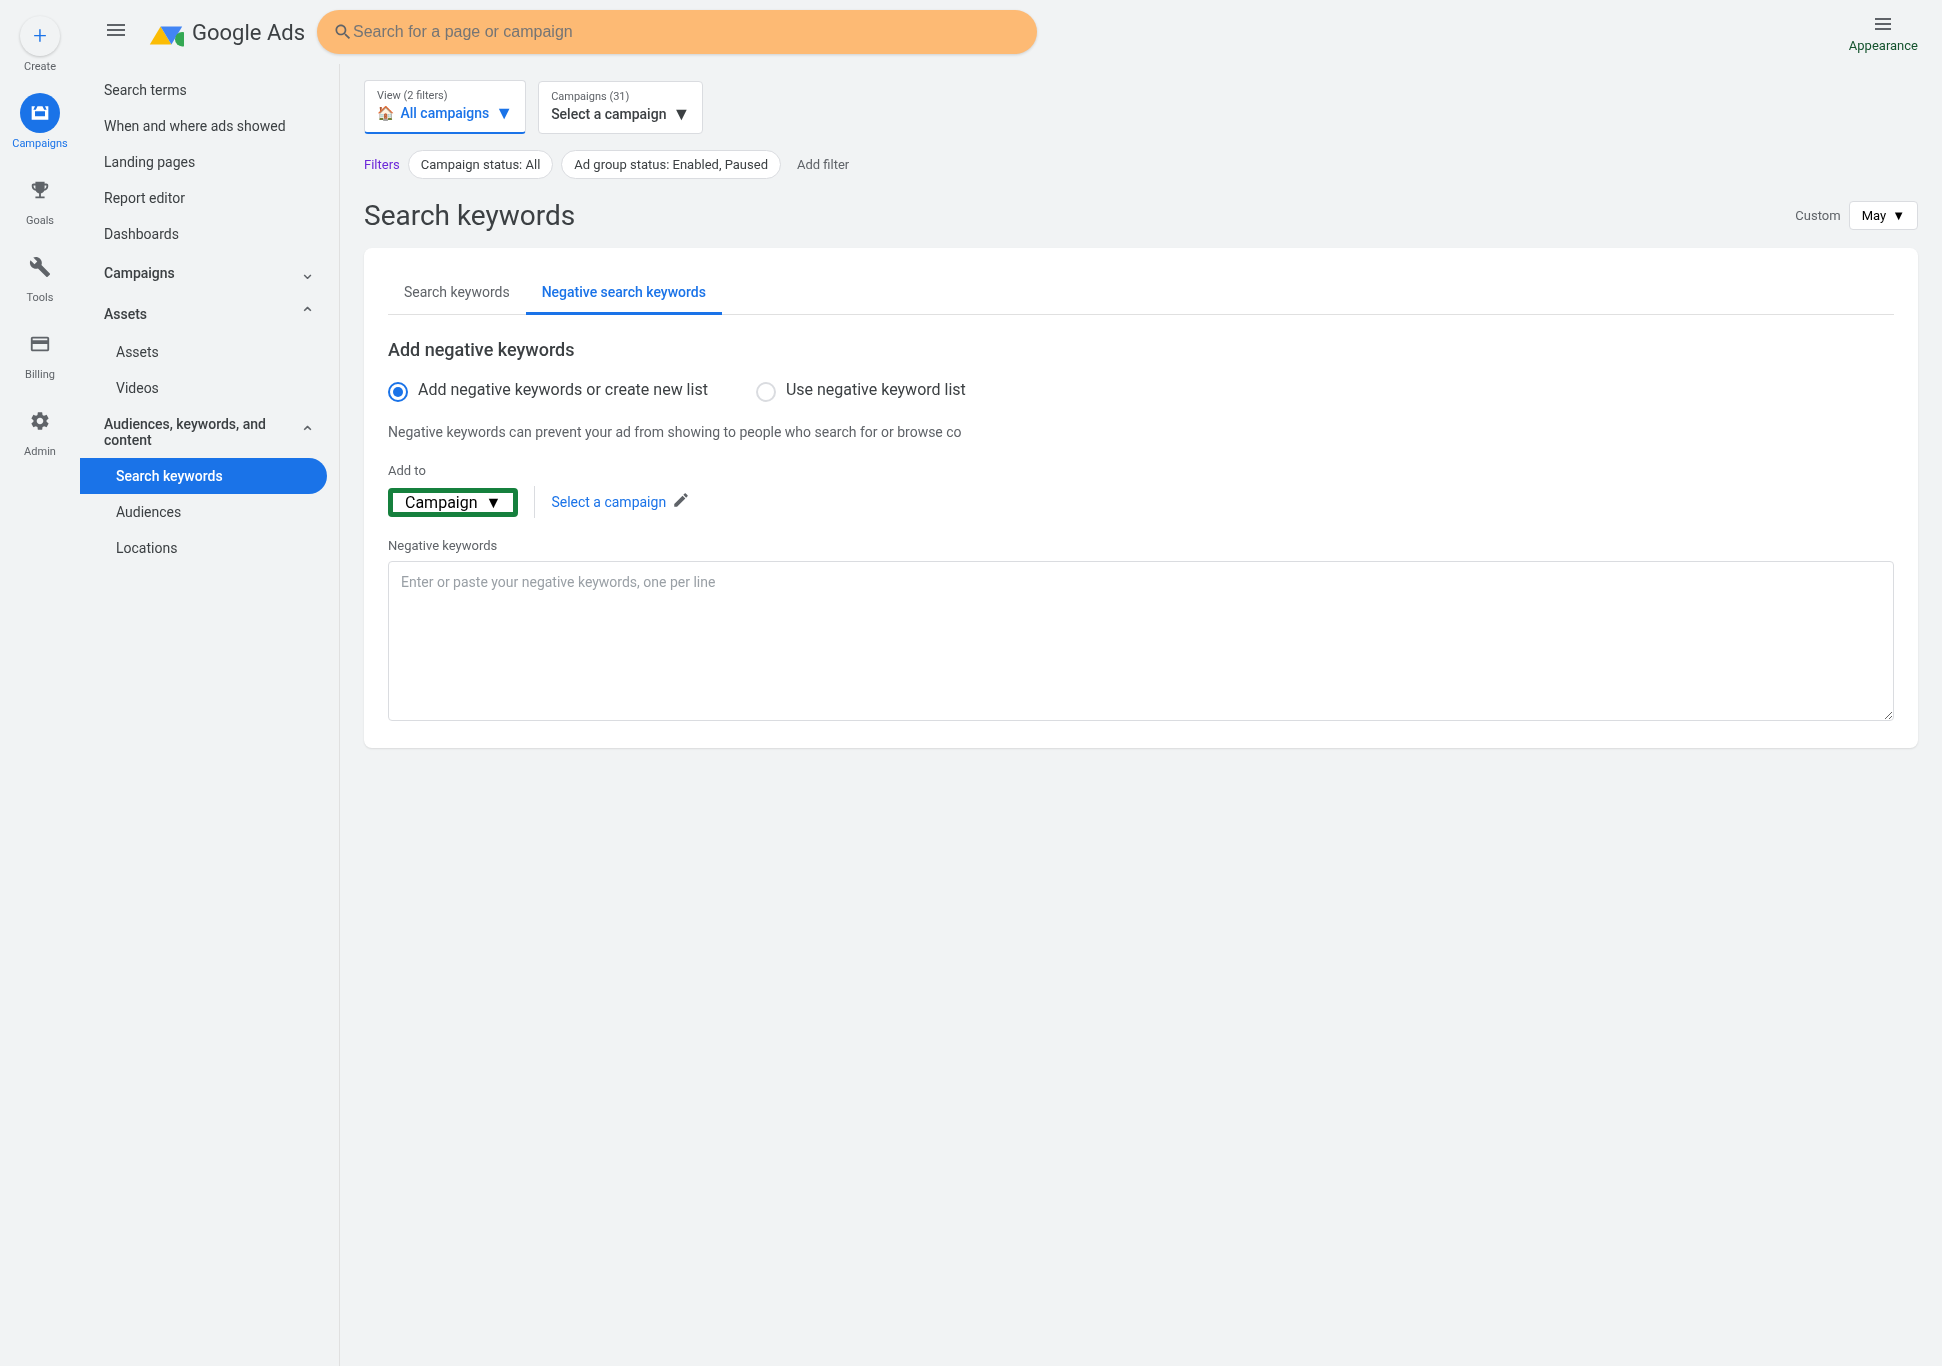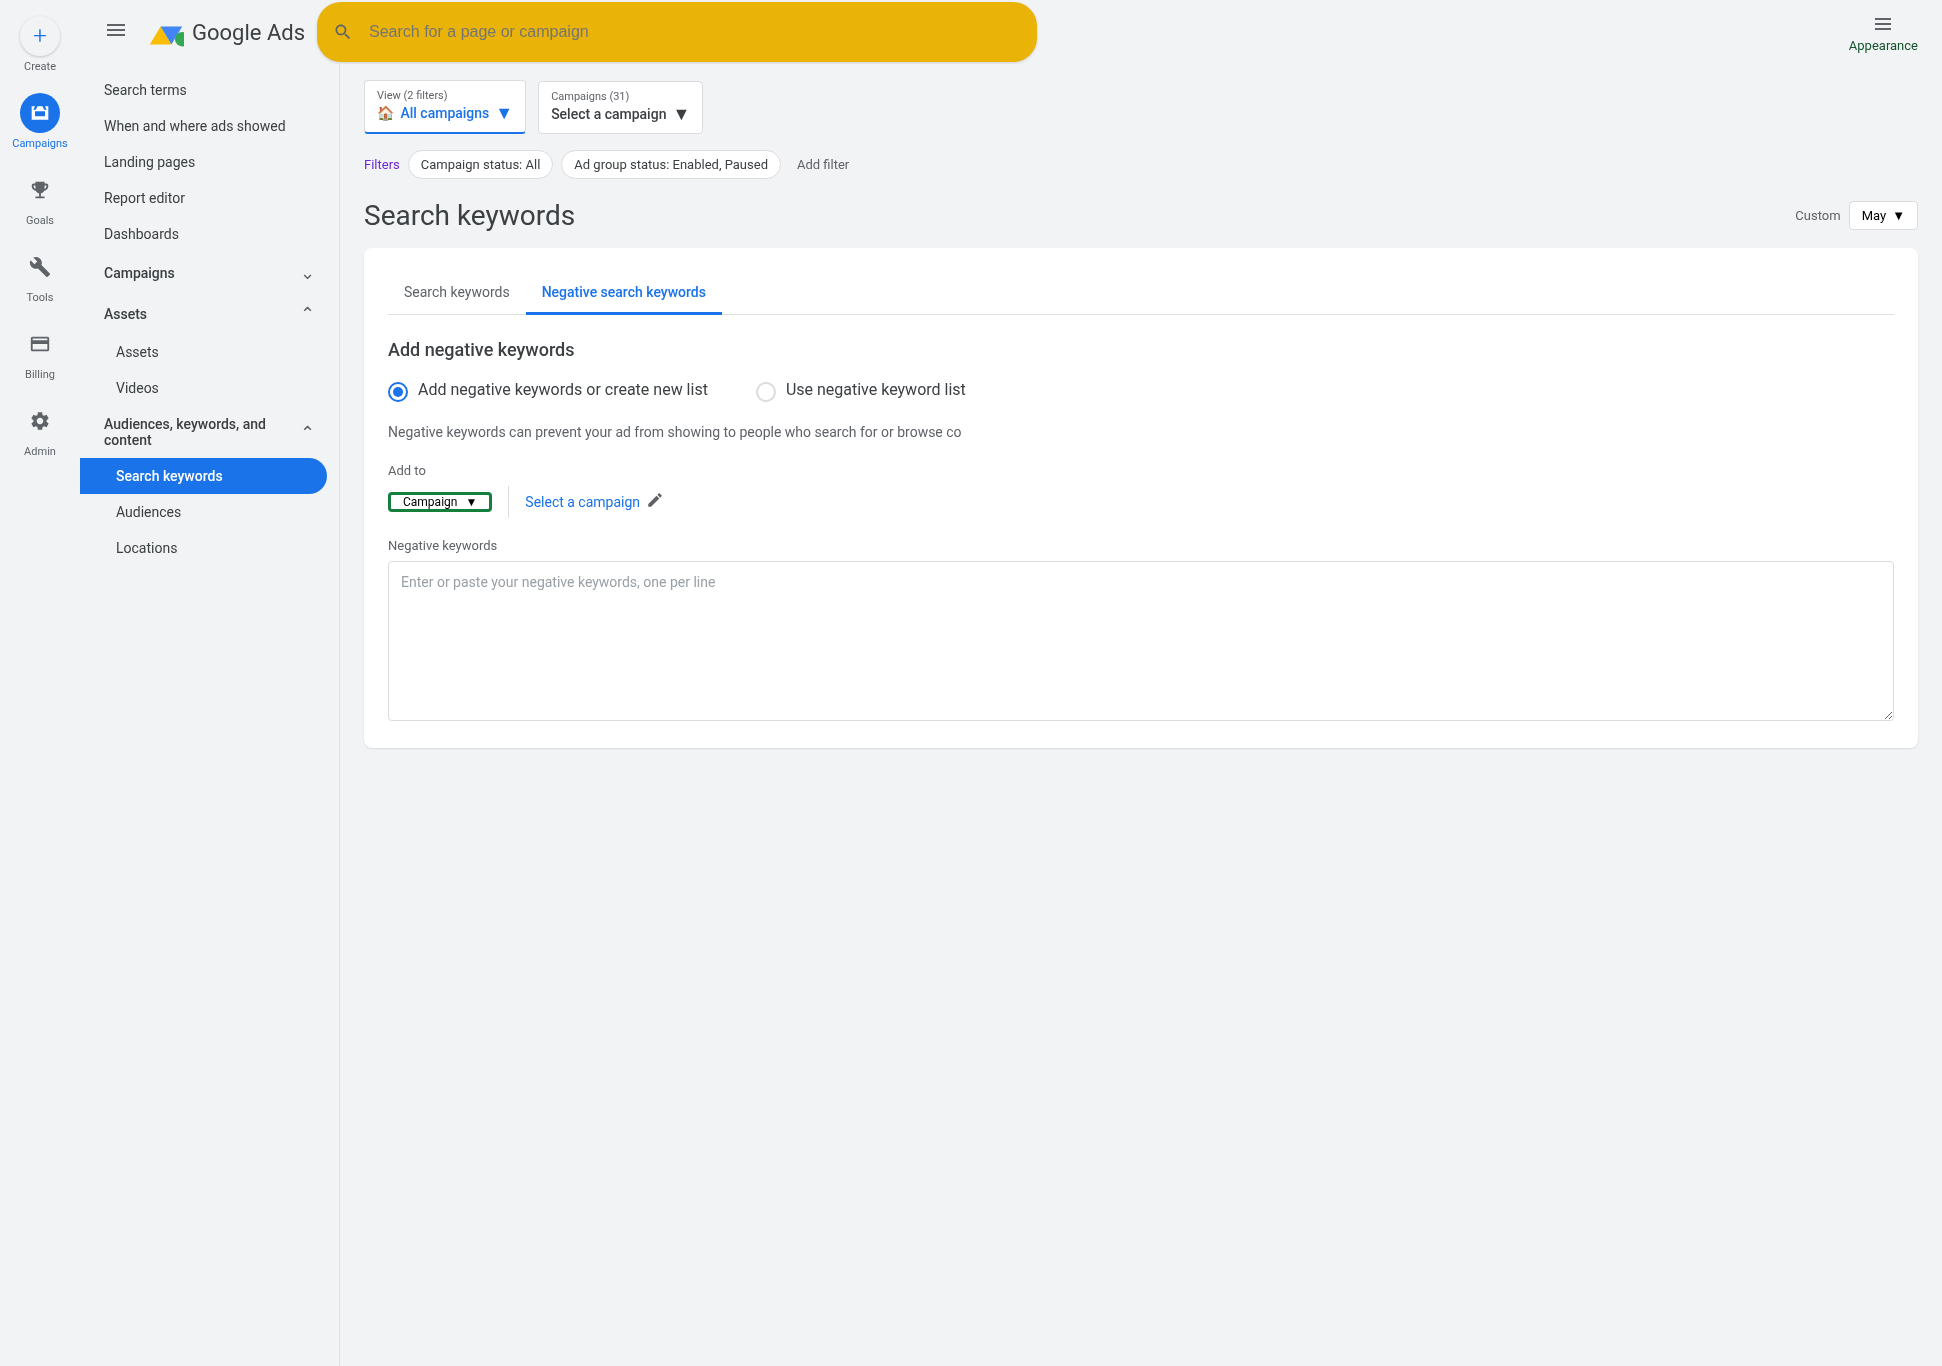--- a/index.html
+++ b/index.html
@@ -76,27 +76,27 @@
     }
     .logo-text {
       font-size: 22px;
       color: #3c4043;
       font-weight: 400;
       white-space: nowrap;
     }
     .search-bar {
       flex: 1;
       max-width: 720px;
-      height: 60px;
-      background: #eab308;
+      height: 44px;
+      background: #fdba74;
       border-radius: 24px;
       display: flex;
       align-items: center;
       padding: 0 16px;
-      gap: 16px;
+      gap: 0;
       box-shadow: 0 1px 3px rgba(0,0,0,0.15);
     }
     .search-bar input {
       border: none; outline: none;
       font-size: 16px;
       flex: 1;
       color: #3c4043;
       background: transparent;
     }
     .search-bar .search-icon-svg { color: #5f6368; font-size: 18px; }
@@ -301,28 +301,28 @@
     }
 
     .add-to-row {
       display: flex;
       align-items: center;
       gap: 16px;
       margin-bottom: 20px;
     }
 
     .campaign-select {
-      border: 3px solid #15803d;
+      border: 5px solid #15803d;
       border-radius: 4px;
       padding: 0 12px;
       display: flex;
       align-items: center;
       gap: 8px;
       cursor: pointer;
-      font-size: 12px;
+      font-size: 16px;
       background: white;
     }
 
     .divider-v {
       width: 1px;
       height: 32px;
       background: #dadce0;
     }
 
     .select-campaign-link {

